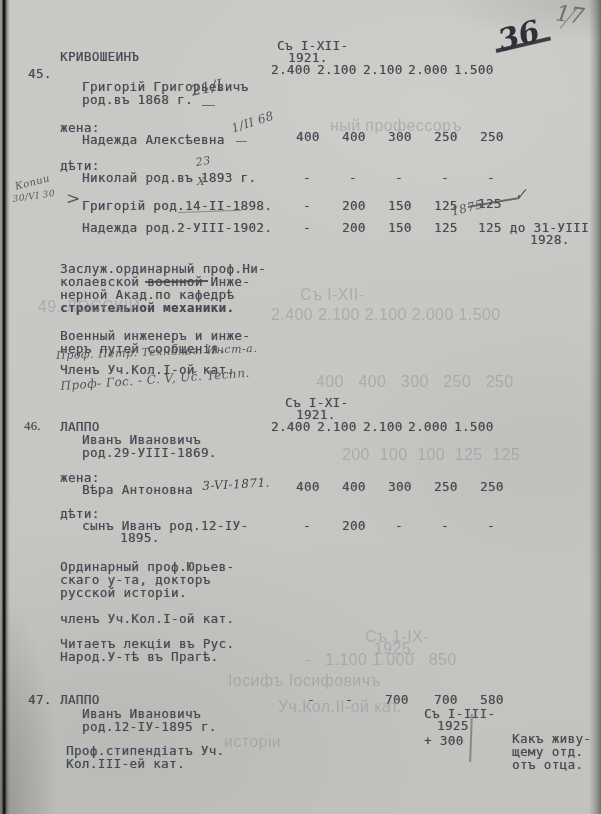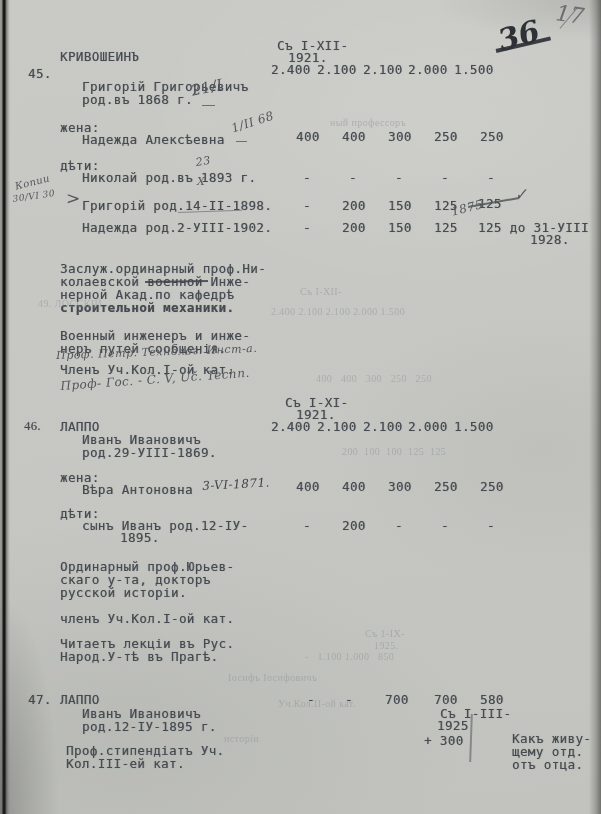--- a/index.html
+++ b/index.html
@@ -7,21 +7,21 @@
   .page{position:relative;width:601px;height:814px;
     background:
       radial-gradient(ellipse 420px 260px at 72% 14%, rgba(255,255,255,0.10), transparent 70%),
       radial-gradient(ellipse 500px 300px at 20% 90%, rgba(95,100,95,0.10), transparent 70%),
       radial-gradient(ellipse 300px 200px at 90% 55%, rgba(110,112,108,0.08), transparent 70%),
       linear-gradient(175deg,#c9cac5 0%,#c6c7c2 55%,#c2c3be 100%);
   }
   .txt{position:absolute;white-space:pre;line-height:1.05;transform-origin:left top;}
   .typed{font-family:"DejaVu Sans Mono",monospace;font-size:12.5px;letter-spacing:0.4px;
     color:#464b52;text-shadow:0.4px 0.4px 0.7px rgba(62,67,74,0.55);}
-  .ghost{font-family:Liberation Serif, serif;font-size:10px;letter-spacing:0.4px;
+  .ghost{font-family:Liberation Sans, sans-serif;font-size:16px;letter-spacing:0.4px;
     color:#8f969b;opacity:0.55;filter:blur(0.45px);}
   .hand{font-family:"DejaVu Serif",serif;font-style:italic;font-size:13px;color:#53565b;
     letter-spacing:0.5px;}
   .hand-ink{font-family:"DejaVu Serif",serif;font-style:italic;font-size:12px;color:#42464c;
     letter-spacing:0.5px;}
   .deco{position:absolute;transform-origin:left center;}
   .folio-bold{position:absolute;left:498px;top:18px;font-family:"DejaVu Serif",serif;
     font-style:italic;font-weight:bold;font-size:30px;color:#2e3237;transform:rotate(-16deg);}
   .folio-light{position:absolute;left:556px;top:2px;font-family:"DejaVu Serif",serif;
     font-style:italic;font-size:22px;color:#6b6f73;transform:rotate(8deg);}
@@ -131,21 +131,21 @@
       <div class="txt typed" style="left: 60px; top: 650px;">Народ.У-тѣ въ Прагѣ.</div>
       <div class="txt typed" style="left: 28px; top: 693px;">47.</div>
       <div class="txt typed" style="left: 60px; top: 693px;">ЛАППО</div>
       <div class="txt typed" style="left: 307px; top: 693px;">-</div>
       <div class="txt typed" style="left: 345px; top: 693px;">-</div>
       <div class="txt typed" style="left: 385px; top: 693px;">700</div>
       <div class="txt typed" style="left: 434px; top: 693px;">700</div>
       <div class="txt typed" style="left: 480px; top: 693px;">580</div>
       <div class="txt typed" style="left: 82px; top: 707px;">Иванъ Ивановичъ</div>
       <div class="txt typed" style="left: 82px; top: 720px;">род.12-IУ-1895 г.</div>
-      <div class="txt typed" style="left: 424px; top: 707px; margin-left: 16px;">Съ I-III-</div>
+      <div class="txt typed" style="left: 424px; top: 707px;">Съ I-III-</div>
       <div class="txt typed" style="left: 437px; top: 719px;">1925</div>
       <div class="txt typed" style="left: 424px; top: 734px;">+ 300</div>
       <div class="txt typed" style="left: 512px; top: 732px;">Какъ живу-</div>
       <div class="txt typed" style="left: 512px; top: 745px;">щему отд.</div>
       <div class="txt typed" style="left: 512px; top: 758px;">отъ отца.</div>
       <div class="txt typed" style="left: 66px; top: 744px;">Проф.стипендіатъ Уч.</div>
       <div class="txt typed" style="left: 66px; top: 757px;">Кол.III-ей кат.</div>
       <div class="txt ghost" style="left: 330px; top: 118px;">ный профессоръ</div>
       <div class="txt ghost" style="left: 300px; top: 287px;">Съ I-XII-</div>
       <div class="txt ghost" style="left: 38px; top: 299px;">49. ЛОССКІЙ</div>

